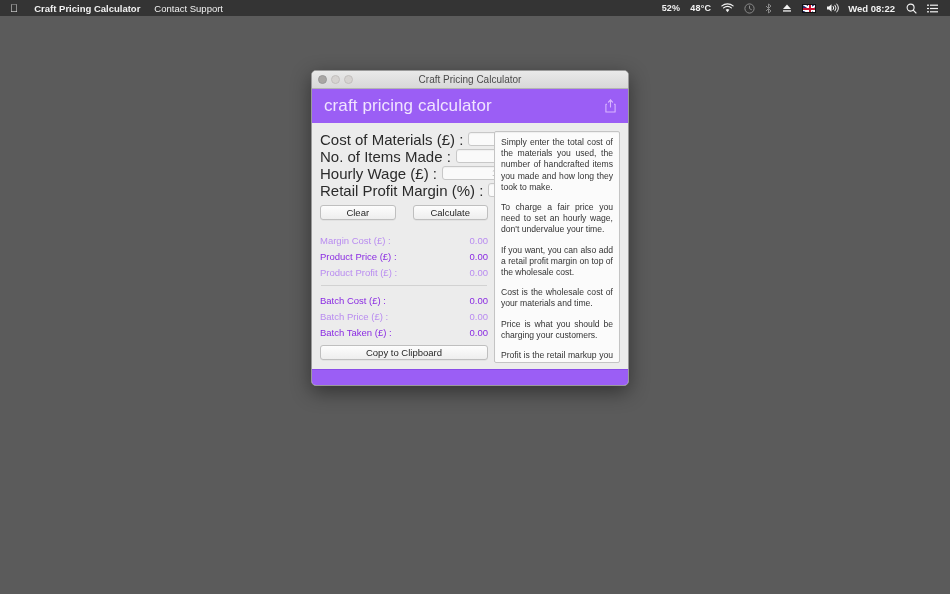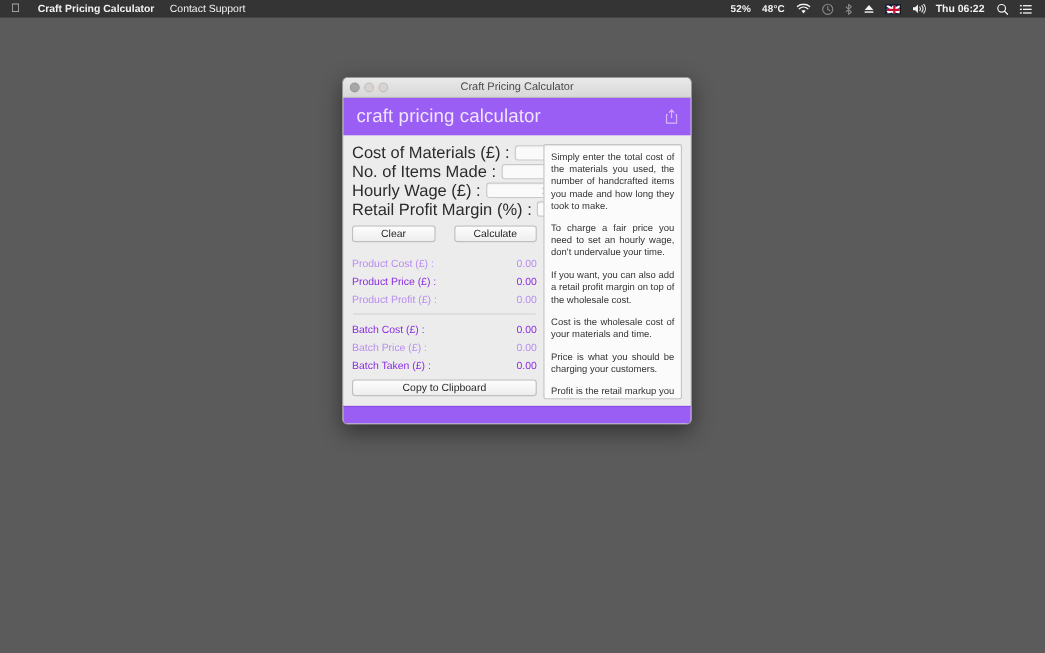--- a/index.html
+++ b/index.html
@@ -231,21 +231,21 @@
 
     <div class="mb-icon">
       <svg width="13" height="10" viewBox="0 0 13 10">
         <path d="M1 3.6 L3 3.6 L5.5 1.2 L5.5 8.8 L3 6.4 L1 6.4 Z" fill="#f2f2f2"></path>
         <path d="M7.2 3.4 A2.6 2.6 0 0 1 7.2 6.6" stroke="#f2f2f2" stroke-width="1" fill="none" stroke-linecap="round"></path>
         <path d="M9 2.2 A4.4 4.4 0 0 1 9 7.8" stroke="#f2f2f2" stroke-width="1" fill="none" stroke-linecap="round"></path>
         <path d="M10.8 1 A6.2 6.2 0 0 1 10.8 9" stroke="#f2f2f2" stroke-width="1" fill="none" stroke-linecap="round"></path>
       </svg>
     </div>
 
-    <div class="mb-clock">Thu 06:22</div>
+    <div class="mb-clock">Wed 08:22</div>
 
     <div class="mb-icon">
       <svg width="11" height="11" viewBox="0 0 11 11">
         <circle cx="4.6" cy="4.6" r="3.5" stroke="#f2f2f2" stroke-width="1.1" fill="none"></circle>
         <line x1="7.2" y1="7.2" x2="10" y2="10" stroke="#f2f2f2" stroke-width="1.1" stroke-linecap="round"></line>
       </svg>
     </div>
 
     <div class="mb-icon">
       <svg width="11" height="9" viewBox="0 0 11 9">
@@ -308,21 +308,21 @@
         <div class="field">0%</div>
       </div>
 
       <div class="btn-row">
         <div class="btn">Clear</div>
         <div class="btn">Calculate</div>
       </div>
 
       <div class="results">
         <div class="res-row">
-          <span class="res-label tone-light">Product Cost (£) :</span>
+          <span class="res-label tone-light">Margin Cost (£) :</span>
           <span class="res-val tone-light">0.00</span>
         </div>
         <div class="res-row">
           <span class="res-label tone-strong">Product Price (£) :</span>
           <span class="res-val tone-strong">0.00</span>
         </div>
         <div class="res-row">
           <span class="res-label tone-light">Product Profit (£) :</span>
           <span class="res-val tone-light">0.00</span>
         </div>

